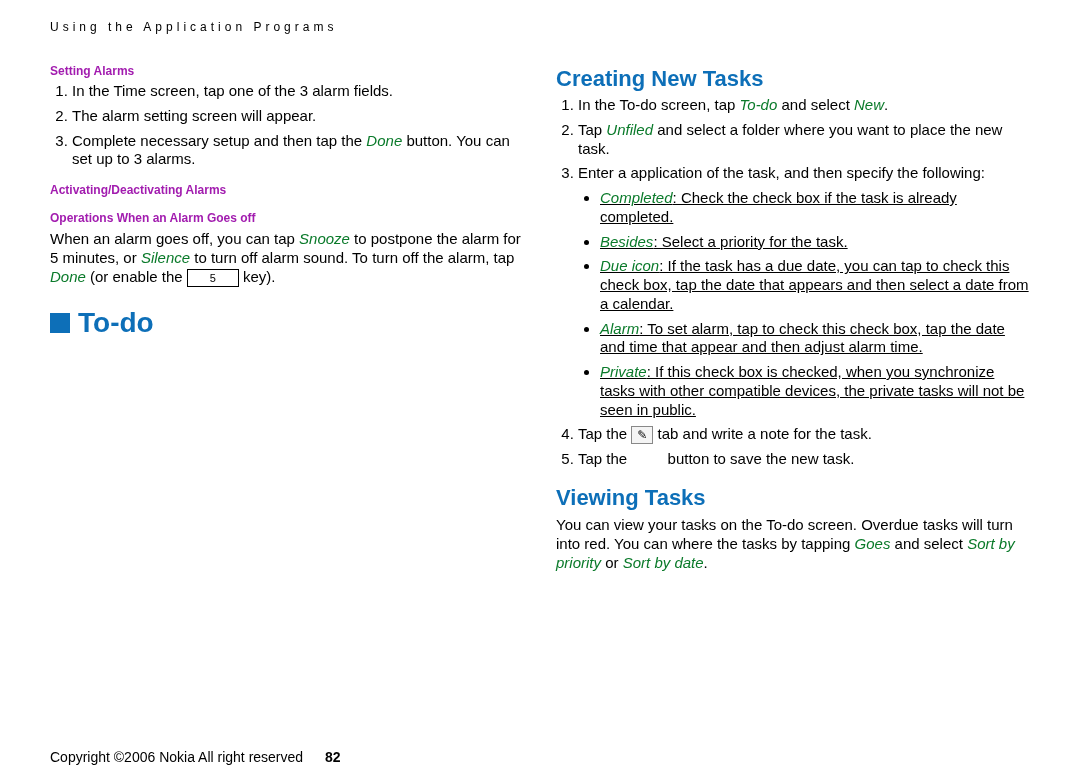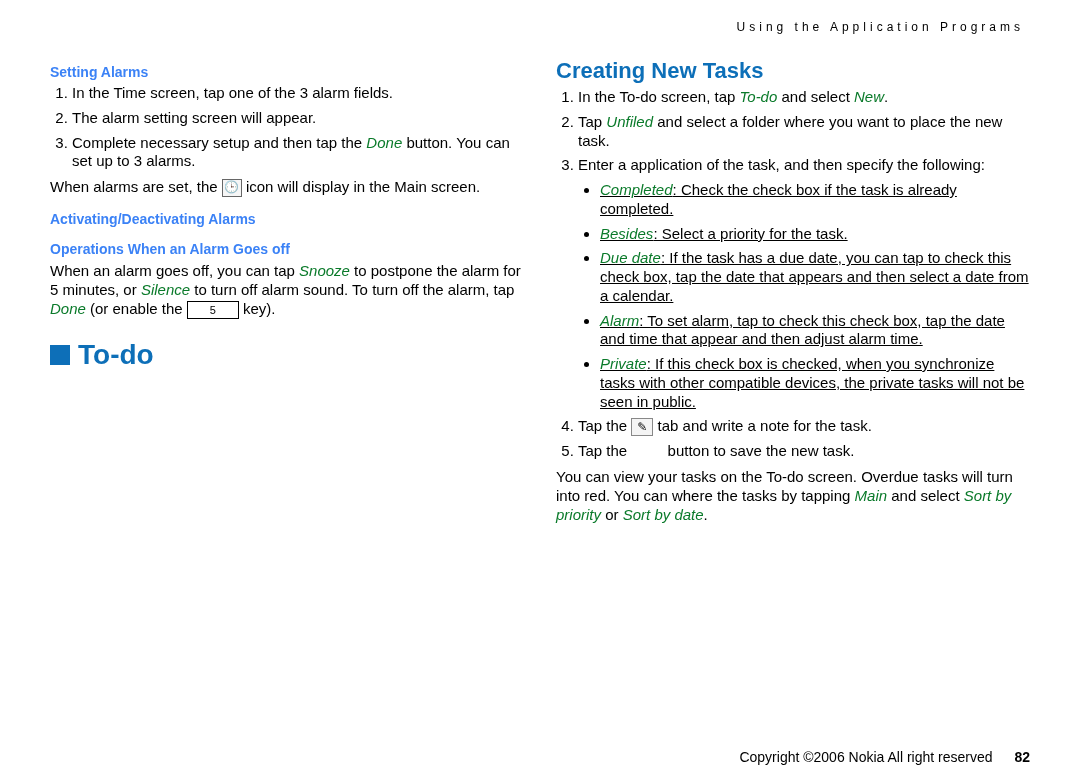--- a/index.html
+++ b/index.html
@@ -7,39 +7,39 @@
     width: 1080px;
     height: 779px;
     background: #fff;
     font-family: Arial, Helvetica, sans-serif;
     font-size: 15px;
     color: #000;
     position: relative;
     padding: 20px 50px 40px 50px;
   }
   .header {
-    text-align: right;
+    text-align: left;
     letter-spacing: 4px;
     font-size: 12px;
     color: #000;
     margin-bottom: 16px;
     padding-right: 6px;
   }
   .columns {
     display: flex;
     gap: 32px;
   }
   .col {
     flex: 1;
     min-width: 0;
   }
   .h2 {
-    color: #3b82f6;
+    color: #a21caf;
     font-weight: bold;
-    font-size: 14px;
+    font-size: 12px;
     margin-top: 14px;
     margin-bottom: 4px;
   }
   .h1 {
     color: #0d6fb8;
     font-weight: bold;
     font-size: 28px;
     margin-top: 20px;
     margin-bottom: 6px;
     display: flex;
@@ -49,21 +49,21 @@
   .h1-mark {
     display: inline-block;
     width: 20px;
     height: 20px;
     background: #0d6fb8;
   }
   .h1b {
     color: #0d6fb8;
     font-weight: bold;
     font-size: 22px;
-    margin-top: 8px;
+    margin-top: 16px;
     margin-bottom: 4px;
   }
   ol {
     padding-left: 22px;
     margin-bottom: 6px;
   }
   ol li {
     margin-bottom: 6px;
     line-height: 1.25;
   }
@@ -107,21 +107,21 @@
     border: 1px solid #888;
     align-items: center; justify-content: center;
     font-size: 12px;
     background: #f4f4f4;
   }
   .footer {
     position: absolute;
     bottom: 14px;
     right: 50px;
     left: 50px;
-    text-align: right;
+    text-align: left;
     font-size: 14px;
   }
   .pagenum { font-weight: bold; margin-left: 18px; }
 </style>
 </head>
 <body>
 
 <div class="header">
   <span>Using the Application Programs</span>
 </div>
@@ -131,25 +131,20 @@
   <div class="col">
 
     <div class="h2">Setting Alarms</div>
     <ol>
       <li>In the Time screen, tap one of the 3 alarm fields.</li>
       <li>The alarm setting screen will appear.</li>
       <li>
         <span>Complete necessary setup and then tap the </span><span class="green-italic">Done</span><span> button. You can set up to 3 alarms.</span>
       </li>
     </ol>
-    <p>
-      <span>When alarms are set, the </span>
-      <span class="clock-icon">🕒</span>
-      <span> icon will display in the Main screen.</span>
-    </p>
 
     <div class="h2">Activating/Deactivating Alarms</div>
 
     <div class="h2">Operations When an Alarm Goes off</div>
     <p>
       <span>When an alarm goes off, you can tap </span><span class="green-italic">Snooze</span><span> to postpone the alarm for 5 minutes, or </span><span class="green-italic">Silence</span><span> to turn off alarm sound. To turn off the alarm, tap </span><span class="green-italic">Done</span><span> (or enable the </span>
       <span class="keychip">5</span><span> key).</span>
     </p>
 
     <div class="h1">
@@ -166,39 +161,40 @@
         <span>In the To-do screen, tap </span><span class="green-italic">To-do</span><span> and select </span><span class="green-italic">New</span><span>.</span>
       </li>
       <li>
         <span>Tap </span><span class="green-italic">Unfiled</span><span> and select a folder where you want to place the new task.</span>
       </li>
       <li>
         <span>Enter a application of the task, and then specify the following:</span>
         <ul style="margin-top:6px;">
           <li><span class="green-italic">Completed</span><span>: Check the check box if the task is already completed.</span></li>
           <li><span class="green-italic">Besides</span><span>: Select a priority for the task.</span></li>
-          <li><span class="green-italic">Due date</span><span>: If the task has a due date, you can tap to check this check box, tap the date that appears and then select a date from a calendar.</span></li>
+          <li><span class="green-italic">Due icon</span><span>: If the task has a due date, you can tap to check this check box, tap the date that appears and then select a date from a calendar.</span></li>
           <li><span class="green-italic">Alarm</span><span>: To set alarm, tap to check this check box, tap the date and time that appear and then adjust alarm time.</span></li>
           <li><span class="green-italic">Private</span><span>: If this check box is checked, when you synchronize tasks with other compatible devices, the private tasks will not be seen in public.</span></li>
         </ul>
       </li>
       <li>
         <span>Tap the </span>
         <span class="tab-icon">✎</span>
         <span> tab and write a note for the task.</span>
       </li>
       <li>
         <span>Tap the </span>
         <span style="display:inline-block; width:32px;"></span>
         <span> button to save the new task.</span>
       </li>
     </ol>
 
+    <div class="h1b">Viewing Tasks</div>
     <p>
-      <span>You can view your tasks on the To-do screen. Overdue tasks will turn into red. You can where the tasks by tapping </span><span class="green-italic">Main</span><span> and select </span><span class="green-italic">Sort by priority</span><span> or </span><span class="green-italic">Sort by date</span><span>.</span>
+      <span>You can view your tasks on the To-do screen. Overdue tasks will turn into red. You can where the tasks by tapping </span><span class="green-italic">Goes</span><span> and select </span><span class="green-italic">Sort by priority</span><span> or </span><span class="green-italic">Sort by date</span><span>.</span>
     </p>
   </div>
 </div>
 
 <div class="footer">
   <span>Copyright ©2006 Nokia All right reserved</span>
   <span class="pagenum">82</span>
 </div>
 
 </body></html>

